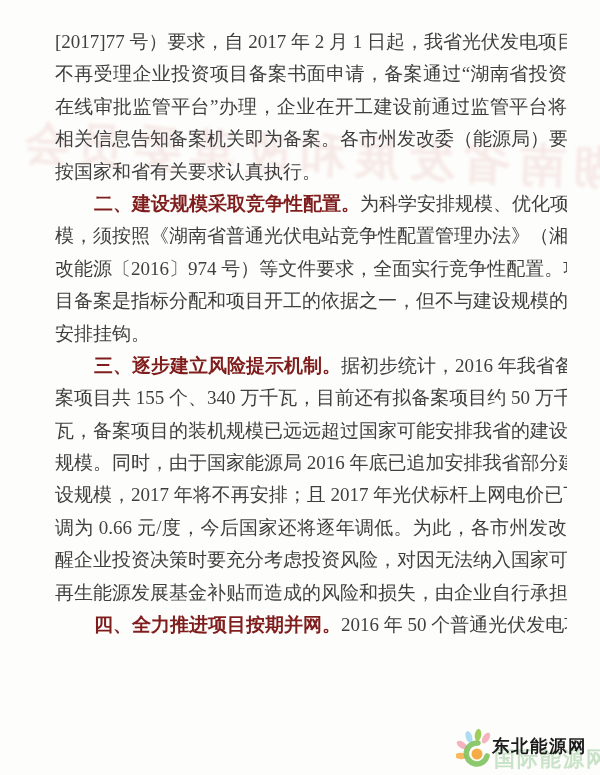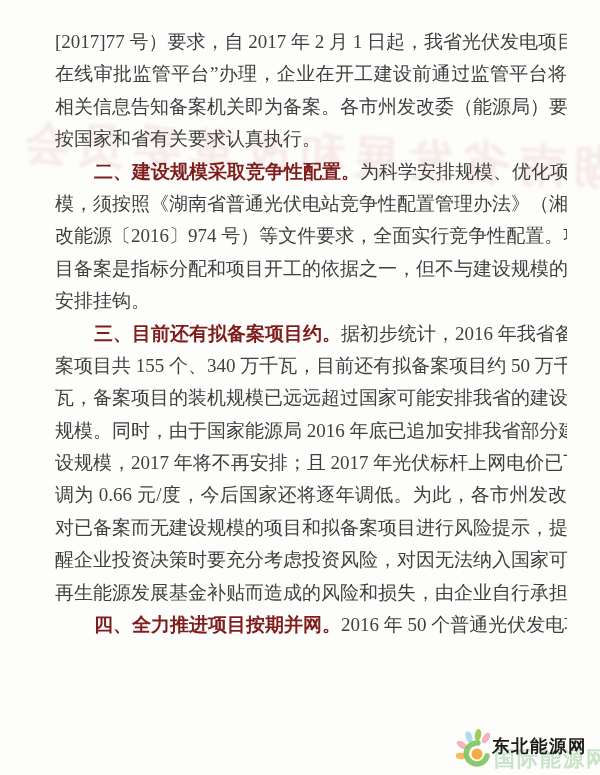--- a/index.html
+++ b/index.html
@@ -45,35 +45,35 @@
 </style>
 </head>
 <body>
 
 <div class="page">
 
   <div class="bleed">湖南省发展和改革委员会</div>
 
   <div class="body-text">
       <div class="line">[2017]77 号）要求，自 2017 年 2 月 1 日起，我省光伏发电项目</div>
+      <div class="line">不再受理企业投资项目备案书面申请，备案通过“湖南省投资</div>
       <div class="line">在线审批监管平台”办理，企业在开工建设前通过监管平台将</div>
       <div class="line">相关信息告知备案机关即为备案。各市州发改委（能源局）要</div>
       <div class="line short">按国家和省有关要求认真执行。</div>
       <div class="line indent"><b>二、建设规模采取竞争性配置。</b>为科学安排规模、优化项</div>
       <div class="line">模，须按照《湖南省普通光伏电站竞争性配置管理办法》（湘发</div>
       <div class="line">改能源〔2016〕974 号）等文件要求，全面实行竞争性配置。项</div>
       <div class="line">目备案是指标分配和项目开工的依据之一，但不与建设规模的</div>
       <div class="line short">安排挂钩。</div>
-      <div class="line indent"><b>三、目前还有拟备案项目约。</b>据初步统计，2016 年我省备</div>
+      <div class="line indent"><b>三、逐步建立风险提示机制。</b>据初步统计，2016 年我省备</div>
       <div class="line">案项目共 155 个、340 万千瓦，目前还有拟备案项目约 50 万千</div>
       <div class="line">瓦，备案项目的装机规模已远远超过国家可能安排我省的建设</div>
       <div class="line">规模。同时，由于国家能源局 2016 年底已追加安排我省部分建</div>
       <div class="line">设规模，2017 年将不再安排；且 2017 年光伏标杆上网电价已下</div>
       <div class="line">调为 0.66 元/度，今后国家还将逐年调低。为此，各市州发改</div>
-      <div class="line">对已备案而无建设规模的项目和拟备案项目进行风险提示，提</div>
       <div class="line">醒企业投资决策时要充分考虑投资风险，对因无法纳入国家可</div>
       <div class="line">再生能源发展基金补贴而造成的风险和损失，由企业自行承担。</div>
       <div class="line indent"><b>四、全力推进项目按期并网。</b>2016 年 50 个普通光伏发电项</div>
     </div>
 
   <div class="sitemark">
     <svg width="42" height="42" viewBox="0 0 42 42">
       <ellipse cx="13" cy="8" rx="3.2" ry="6" fill="#9fd5ef" transform="rotate(-18 13 8)" opacity="0.85"></ellipse>
       <ellipse cx="22" cy="6" rx="3.2" ry="6" fill="#8cc63f" transform="rotate(8 22 6)" opacity="0.85"></ellipse>
       <ellipse cx="30" cy="9" rx="3.2" ry="6" fill="#f2a0ae" transform="rotate(32 30 9)" opacity="0.8"></ellipse>

